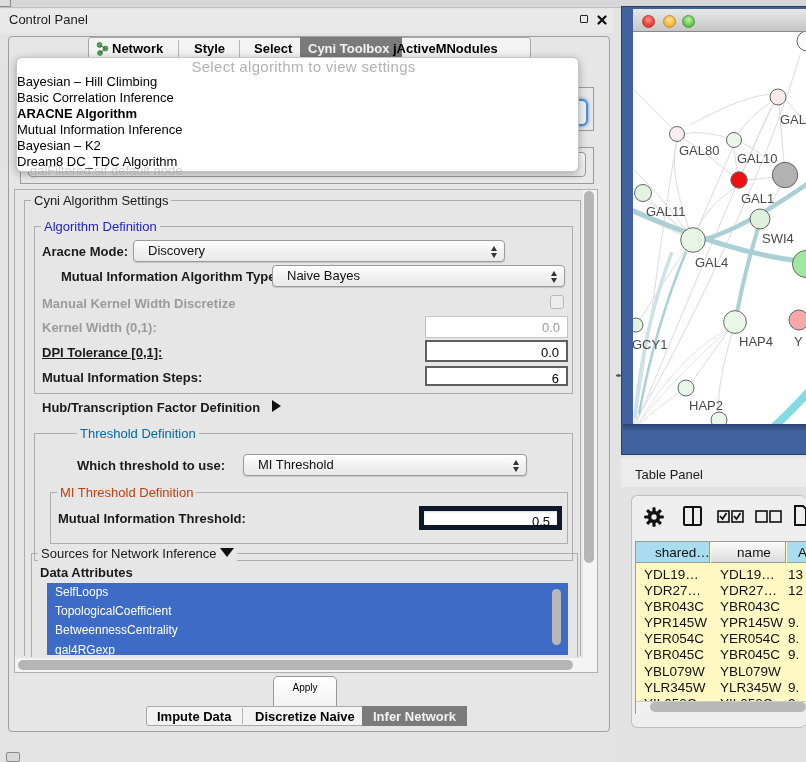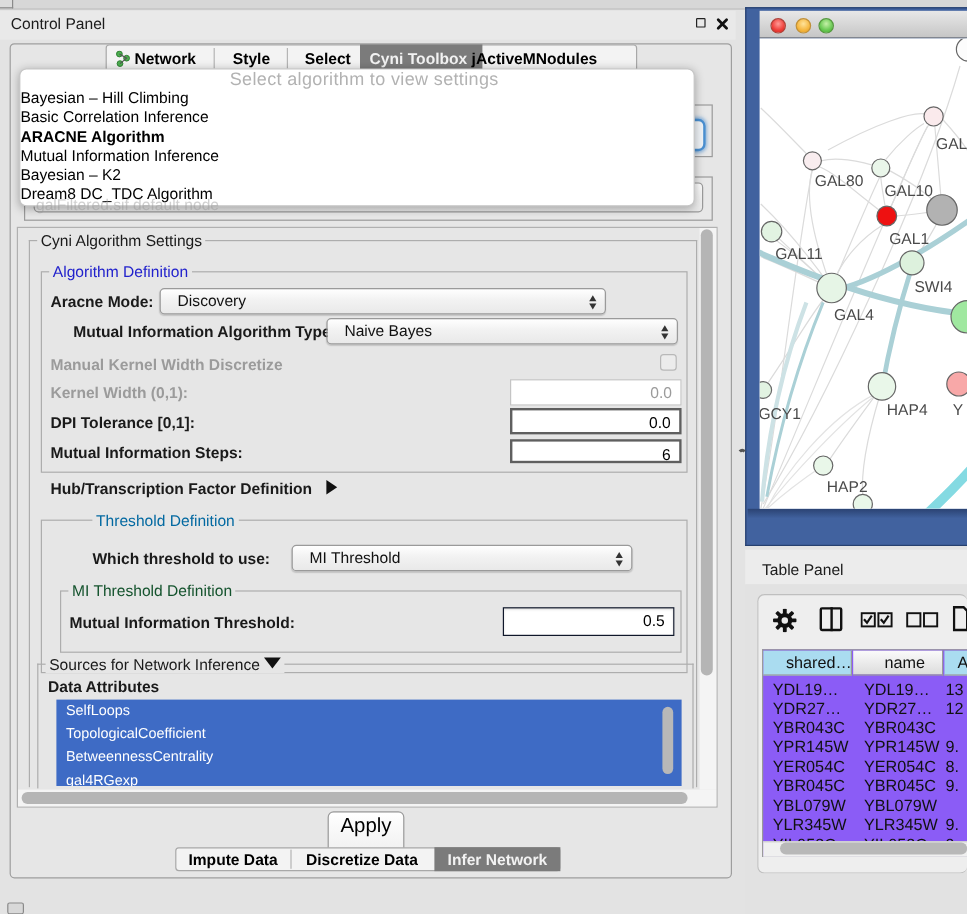--- a/index.html
+++ b/index.html
@@ -74,62 +74,62 @@
     </span></div>
 <div class="lbl" style="left:42px;top:269px;margin-left:19px;">Mutual Information Algorithm Type:</div>
 <div class="combo" style="left:272px;top:265px;width:293px;">Naive Bayes<span class="arr">
       <i class="up"></i>
       <i class="dn"></i>
     </span></div>
 <div class="lbl dis" style="left:42px;top:296px;">Manual Kernel Width Discretize</div>
 <div class="abs" style="left:550px;top:295px;width:14px;height:14px;border:1px solid #b8b8b8;border-radius:3px;background:#ececec;"></div>
 <div class="lbl dis" style="left:42px;top:320px;">Kernel Width (0,1):</div>
 <div class="field dis" style="left:425px;top:316px;width:143px;height:22px;border:1px solid #c4c4c4;">0.0</div>
-<div class="lbl" style="left:42px;top:345px;">DPI Tolerance [0,1]:</div>
+<div class="lbl" style="left:42px;top:345px;text-decoration:underline;">DPI Tolerance [0,1]:</div>
 <div class="field" style="left:425px;top:340px;width:143px;height:22px;border:2px solid #5f5f5f;">0.0</div>
 <div class="lbl" style="left:42px;top:370px;">Mutual Information Steps:</div>
 <div class="field" style="left:425px;top:366px;width:143px;height:20px;border:2px solid #5f5f5f;">6</div>
 <div class="lbl" style="left:42px;top:400px;">Hub/Transcription Factor Definition</div>
 <div class="abs" style="left:272px;top:400px;width:0;height:0;border-top:6px solid transparent;border-bottom:6px solid transparent;border-left:9px solid #111;"></div>
 
 <div class="fs" style="left:34px;top:433px;width:539px;height:128px;">
   <div class="leg" style="color:#0369a1;margin-left:36px;">Threshold Definition</div>
 </div>
 <div class="lbl" style="left:77px;top:458px;">Which threshold to use:</div>
 <div class="combo" style="left:243px;top:454px;width:284px;">MI Threshold<span class="arr">
       <i class="up"></i>
       <i class="dn"></i>
     </span></div>
 <div class="fs" style="left:50px;top:492px;width:518px;height:52px;">
-  <div class="leg" style="color:#14532d;">MI Threshold Definition</div>
+  <div class="leg" style="color:#c2410c;">MI Threshold Definition</div>
 </div>
 <div class="lbl" style="left:58px;top:511px;">Mutual Information Threshold:</div>
-<div class="field" style="left:419px;top:506px;width:143px;height:24px;border:1px solid #0f172a;box-shadow:inset 0 1px 2px rgba(0,0,0,.15);">0.5</div>
+<div class="field" style="left:419px;top:506px;width:143px;height:24px;border:5px solid #0f172a;box-shadow:inset 0 1px 2px rgba(0,0,0,.15);">0.5</div>
 
 <div class="fs" style="left:31px;top:553px;width:547px;height:104px;border-bottom:none;">
   <div class="leg" style="color:#1a1a1a;">Sources for Network Inference <span style="display:inline-block;width:0;height:0;border-left:7px solid transparent;border-right:7px solid transparent;border-top:9px solid #111;vertical-align:1px;"></span></div>
 </div>
 <div class="lbl" style="left:40px;top:565px;">Data Attributes</div>
 <div class="abs" style="left:47px;top:583px;width:521px;height:72px;background:#3e6bc5;color:#fff;font-size:12px;overflow:hidden;">
   <div style="padding:0 0 0 8px;line-height:19.2px;">SelfLoops<br>TopologicalCoefficient<br>BetweennessCentrality<br>gal4RGexp</div>
   <div class="abs" style="right:7px;top:6px;width:9px;height:56px;background:#b8b8b8;border-radius:5px;"></div>
 </div>
 
 <div class="abs" style="left:583px;top:190px;width:14px;height:468px;background:#f4f4f4;"></div>
 <div class="abs" style="left:584px;top:191px;width:10px;height:372px;background:#b5b5b5;border-radius:5px;"></div>
 <div class="abs" style="left:15px;top:658px;width:582px;height:14px;background:#f4f4f4;"></div>
 <div class="abs" style="left:18px;top:660px;width:555px;height:10px;background:#b5b5b5;border-radius:5px;"></div>
 
-<div class="abs" style="left:273px;top:676px;width:64px;height:40px;border:1px solid #9a9a9a;border-radius:5px;background:linear-gradient(#ffffff,#eeeeee);font-size:17px;text-align:center;line-height:21px;">Apply</div>
+<div class="abs" style="left:273px;top:676px;width:64px;height:40px;border:1px solid #9a9a9a;border-radius:5px;background:linear-gradient(#ffffff,#eeeeee);font-size:10px;text-align:center;line-height:21px;">Apply</div>
 
 <div id="bottabs" class="abs" style="left:146px;top:706px;height:20px;">
   <div class="abs" style="left:0;top:0;width:321px;height:20px;background:#f3f3f3;border:1px solid #a8a8a8;border-radius:3px;"></div>
   <div class="abs b t" style="left:11px;top:3px;">Impute Data</div>
   <div class="abs" style="left:96px;top:2px;width:1px;height:16px;background:#b5b5b5;"></div>
-  <div class="abs b t" style="left:109px;top:3px;">Discretize Data</div>
+  <div class="abs b t" style="left:109px;top:3px;">Discretize Naive</div>
   <div class="abs" style="left:216px;top:0;width:105px;height:20px;background:#7b7b7b;"></div>
   <div class="abs b t" style="left:227px;top:3px;color:#f2f2f2;">Infer Network</div>
 </div>
 
 <div class="abs" style="left:16px;top:57px;width:563px;height:115px;background:#fff;border:1px solid #c6c6c6;border-radius:6px;box-shadow:0 2px 8px rgba(0,0,0,.3);z-index:5;"></div>
 <div class="abs" style="left:22px;top:58px;width:563px;text-align:center;font-size:15px;letter-spacing:0.3px;color:#b2b2b2;z-index:6;">Select algorithm to view settings</div>
 <div class="abs" style="left:17px;top:74px;z-index:6;font-size:13px;color:#000;line-height:16px;">
 Bayesian – Hill Climbing<br>
 Basic Correlation Inference<br>
 <span class="b">ARACNE Algorithm</span><br>
@@ -247,21 +247,21 @@
     <rect x="39" y="1" width="11" height="11"></rect>
     <rect x="53" y="1" width="11" height="11"></rect>
   </g>
   <path d="M3 6 l2.5 3 4-6" stroke="#111" stroke-width="1.8" fill="none"></path>
   <path d="M17 6 l2.5 3 4-6" stroke="#111" stroke-width="1.8" fill="none"></path>
 </svg>
 <svg class="abs" style="left:794px;top:505px;" width="12" height="22" viewBox="0 0 12 22">
   <path d="M1 1 h8 l3 3 v16 h-11 z" fill="none" stroke="#111" stroke-width="2"></path>
 </svg>
 
-<div class="abs" style="left:635px;top:541px;width:171px;height:173px;background:#8b5cf6;border:1px solid #9a9a9a;border-right:none;overflow:hidden;font-size:13.5px;color:#111;">
+<div class="abs" style="left:635px;top:541px;width:171px;height:173px;background:#fef9c3;border:1px solid #9a9a9a;border-right:none;overflow:hidden;font-size:13.5px;color:#111;">
   <div class="abs" style="left:0;top:0;width:74px;height:21px;background:#aadcf0;border-right:1px solid #9a9a9a;border-bottom:1px solid #9a9a9a;text-align:center;line-height:21px;padding-left:19px;">shared…</div>
   <div class="abs" style="left:75px;top:0;width:75px;height:21px;background:linear-gradient(#fbfbfb,#dcdcdc);border-right:1px solid #9a9a9a;border-bottom:1px solid #9a9a9a;text-align:center;line-height:21px;padding-left:12px;">name</div>
   <div class="abs" style="left:151px;top:0;width:21px;height:21px;background:#aadcf0;border-bottom:1px solid #9a9a9a;line-height:21px;padding-left:11px;">Av</div>
   <div class="abs" style="left:8px;top:25px;line-height:16.1px;">YDL19…<br>YDR27…<br>YBR043C<br>YPR145W<br>YER054C<br>YBR045C<br>YBL079W<br>YLR345W<br>YIL052C</div>
   <div class="abs" style="left:84px;top:25px;line-height:16.1px;">YDL19…<br>YDR27…<br>YBR043C<br>YPR145W<br>YER054C<br>YBR045C<br>YBL079W<br>YLR345W<br>YIL052C</div>
   <div class="abs" style="left:152px;top:25px;line-height:16.1px;">13<br>12<br>&nbsp;<br>9.<br>8.<br>9.<br>&nbsp;<br>9.<br>9.</div>
 </div>
 <div class="abs" style="left:636px;top:701px;width:170px;height:13px;background:#f0f0f0;border-top:1px solid #cccccc;"></div>
 <div class="abs" style="left:650px;top:702px;width:156px;height:10px;background:#b8b8b8;border-radius:5px;"></div>
 

